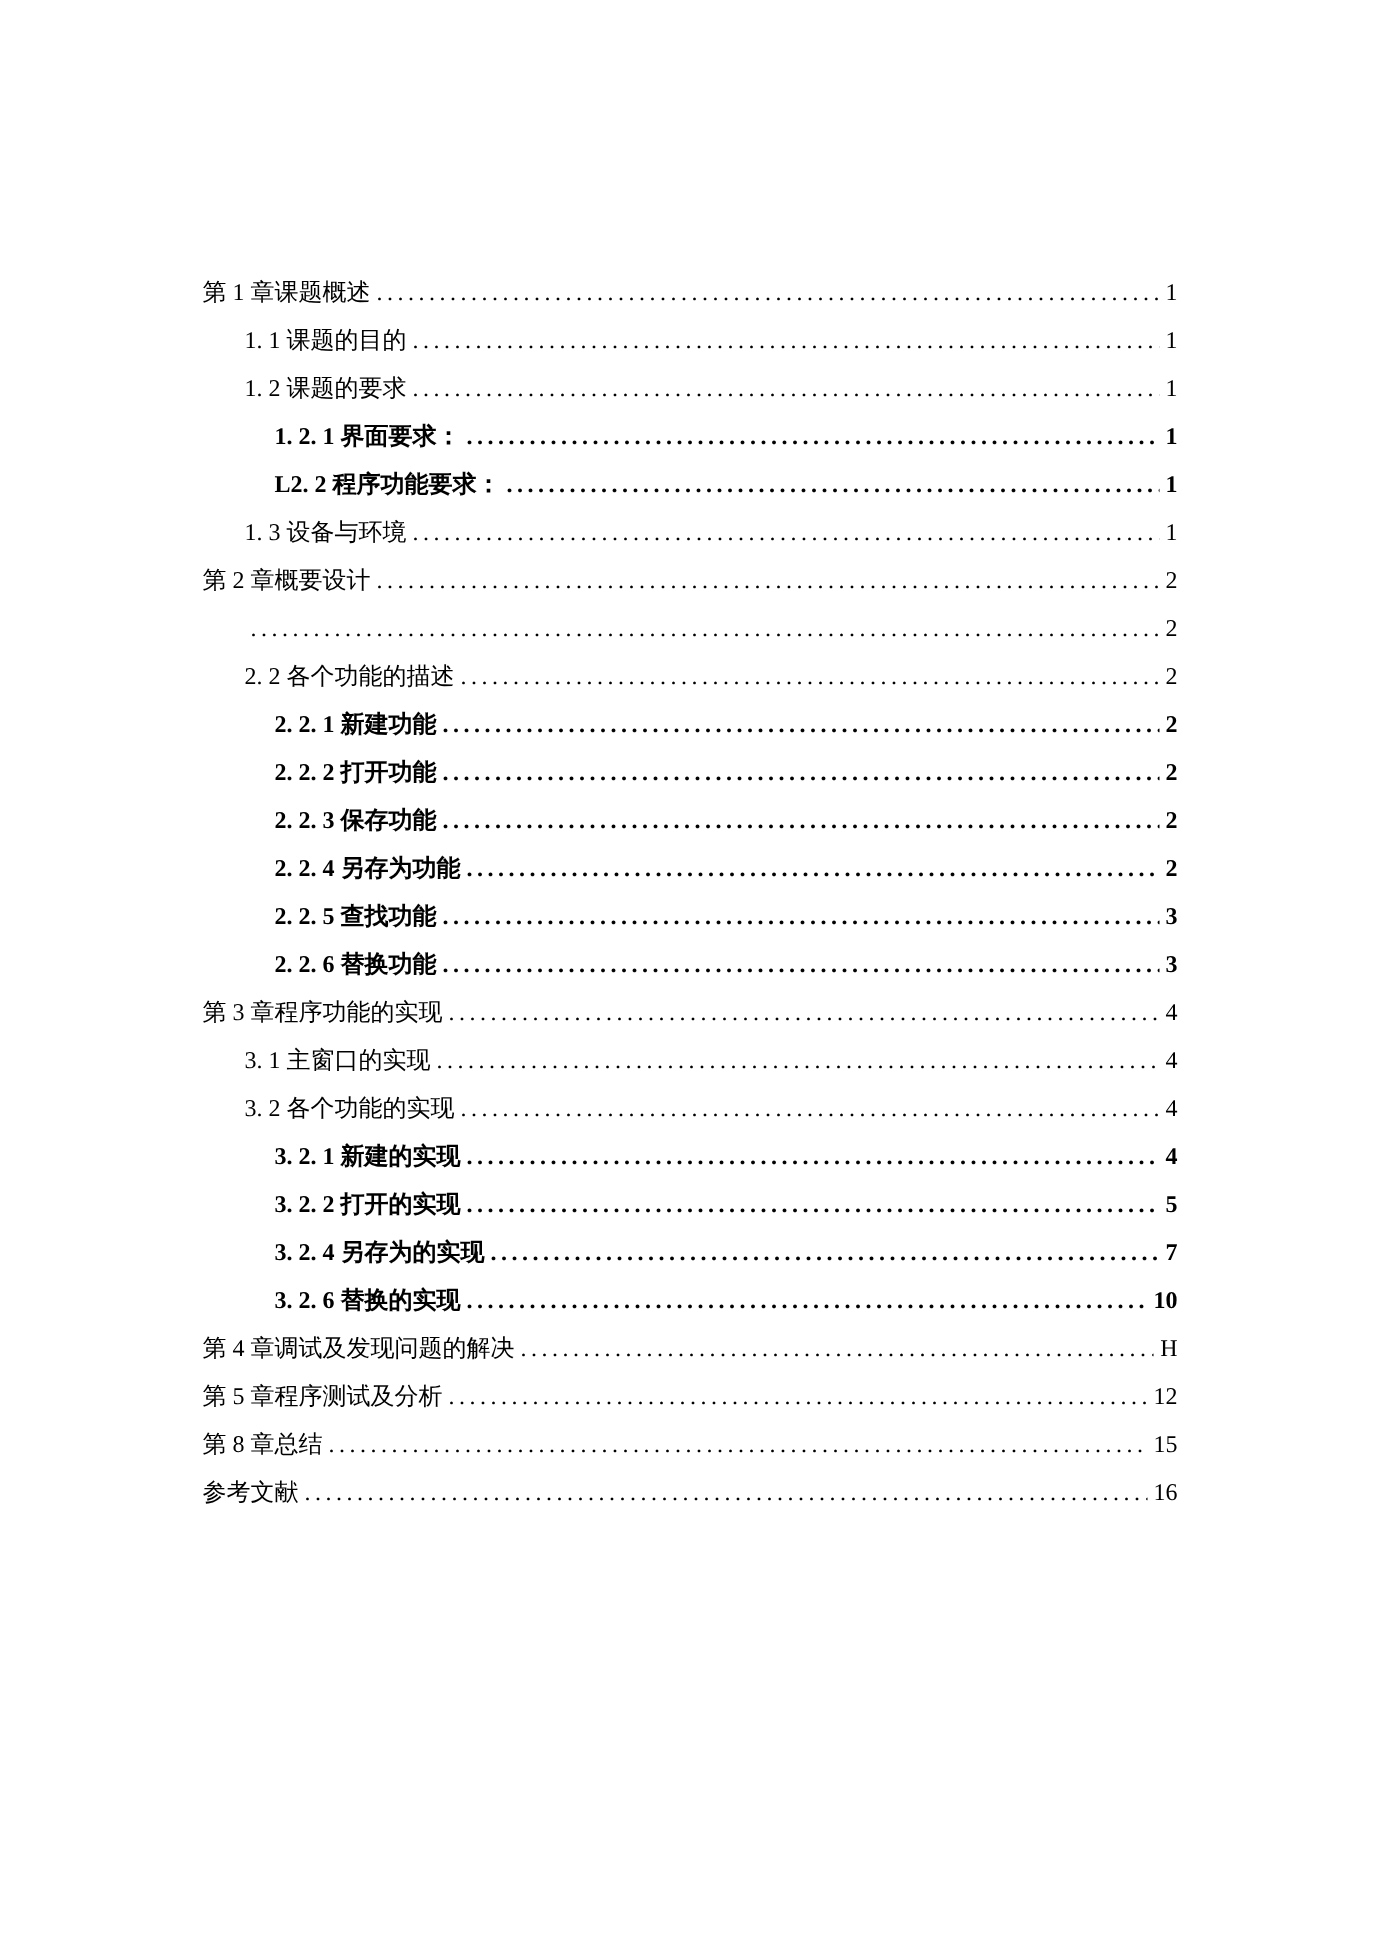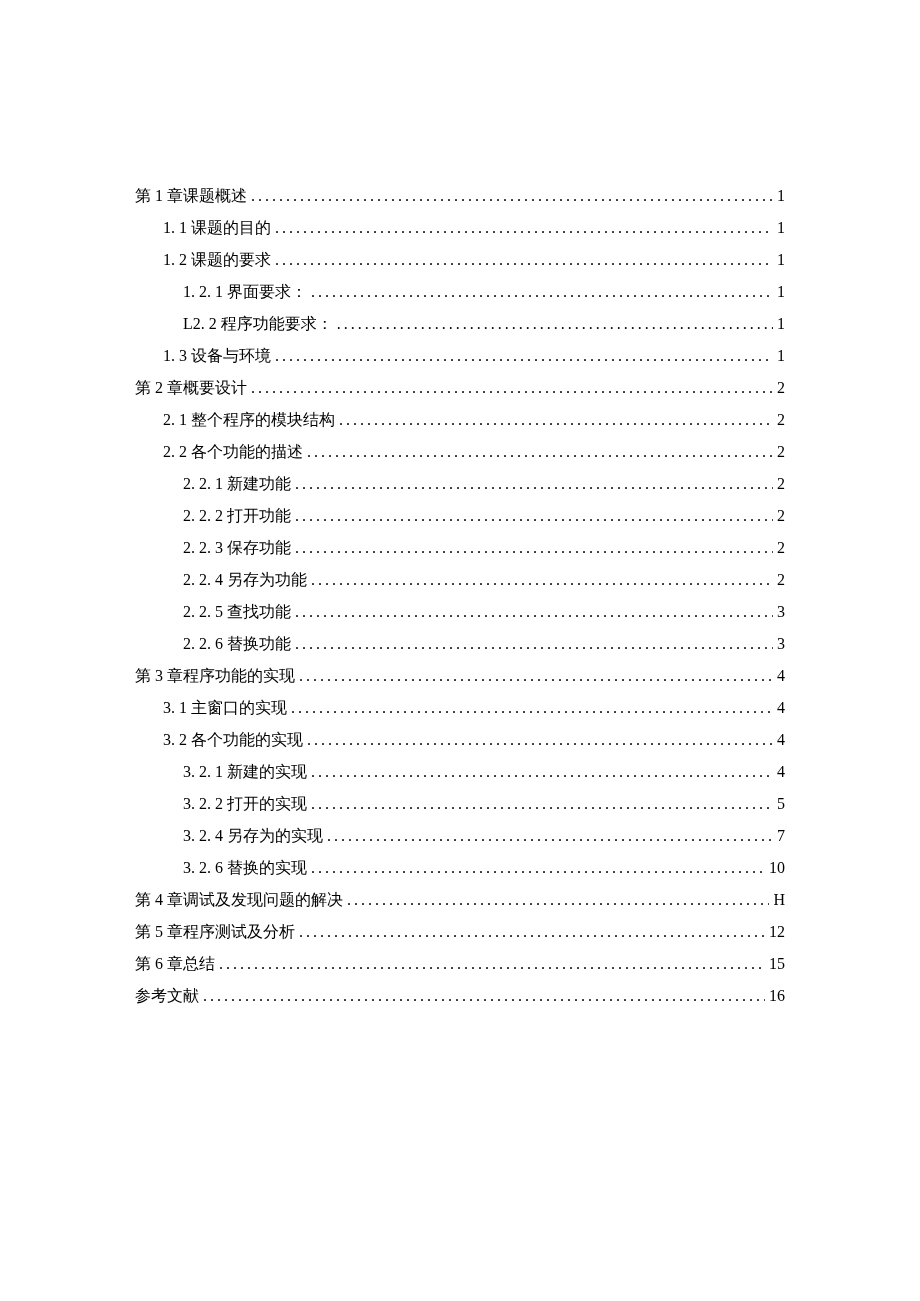--- a/index.html
+++ b/index.html
@@ -33,21 +33,21 @@
       margin: 0 4px;
     }
     .toc-dots::before {
       content: "............................................................................................................................................";
     }
     .toc-page {
       flex-shrink: 0;
     }
     .level-0 { padding-left: 0; }
     .level-1 { padding-left: 28px; font-family: Liberation Serif, serif; }
-    .level-2 { padding-left: 48px; }
+    .level-2 { padding-left: 48px; font-weight: bold; }
   </style>
 </head>
 <body>
 
 <div id="toc-container">
     <div class="toc-entry level-0">
       <span class="toc-title">第 1 章课题概述</span>
       <span class="toc-dots"></span>
       <span class="toc-page">1</span>
     </div>
@@ -75,21 +75,20 @@
       <span class="toc-title">1. 3 设备与环境</span>
       <span class="toc-dots"></span>
       <span class="toc-page">1</span>
     </div>
     <div class="toc-entry level-0">
       <span class="toc-title">第 2 章概要设计</span>
       <span class="toc-dots"></span>
       <span class="toc-page">2</span>
     </div>
     <div class="toc-entry level-1">
-      <span class="toc-title">2. 1   整个程序的模块结构</span>
       <span class="toc-dots"></span>
       <span class="toc-page">2</span>
     </div>
     <div class="toc-entry level-1">
       <span class="toc-title">2. 2   各个功能的描述</span>
       <span class="toc-dots"></span>
       <span class="toc-page">2</span>
     </div>
     <div class="toc-entry level-2">
       <span class="toc-title">2. 2. 1 新建功能</span>
@@ -160,21 +159,21 @@
       <span class="toc-title">第 4 章调试及发现问题的解决</span>
       <span class="toc-dots"></span>
       <span class="toc-page">H</span>
     </div>
     <div class="toc-entry level-0">
       <span class="toc-title">第 5 章程序测试及分析</span>
       <span class="toc-dots"></span>
       <span class="toc-page">12</span>
     </div>
     <div class="toc-entry level-0">
-      <span class="toc-title">第 6 章总结</span>
+      <span class="toc-title">第 8 章总结</span>
       <span class="toc-dots"></span>
       <span class="toc-page">15</span>
     </div>
     <div class="toc-entry level-0">
       <span class="toc-title">参考文献</span>
       <span class="toc-dots"></span>
       <span class="toc-page">16</span>
     </div>
   </div>
 

